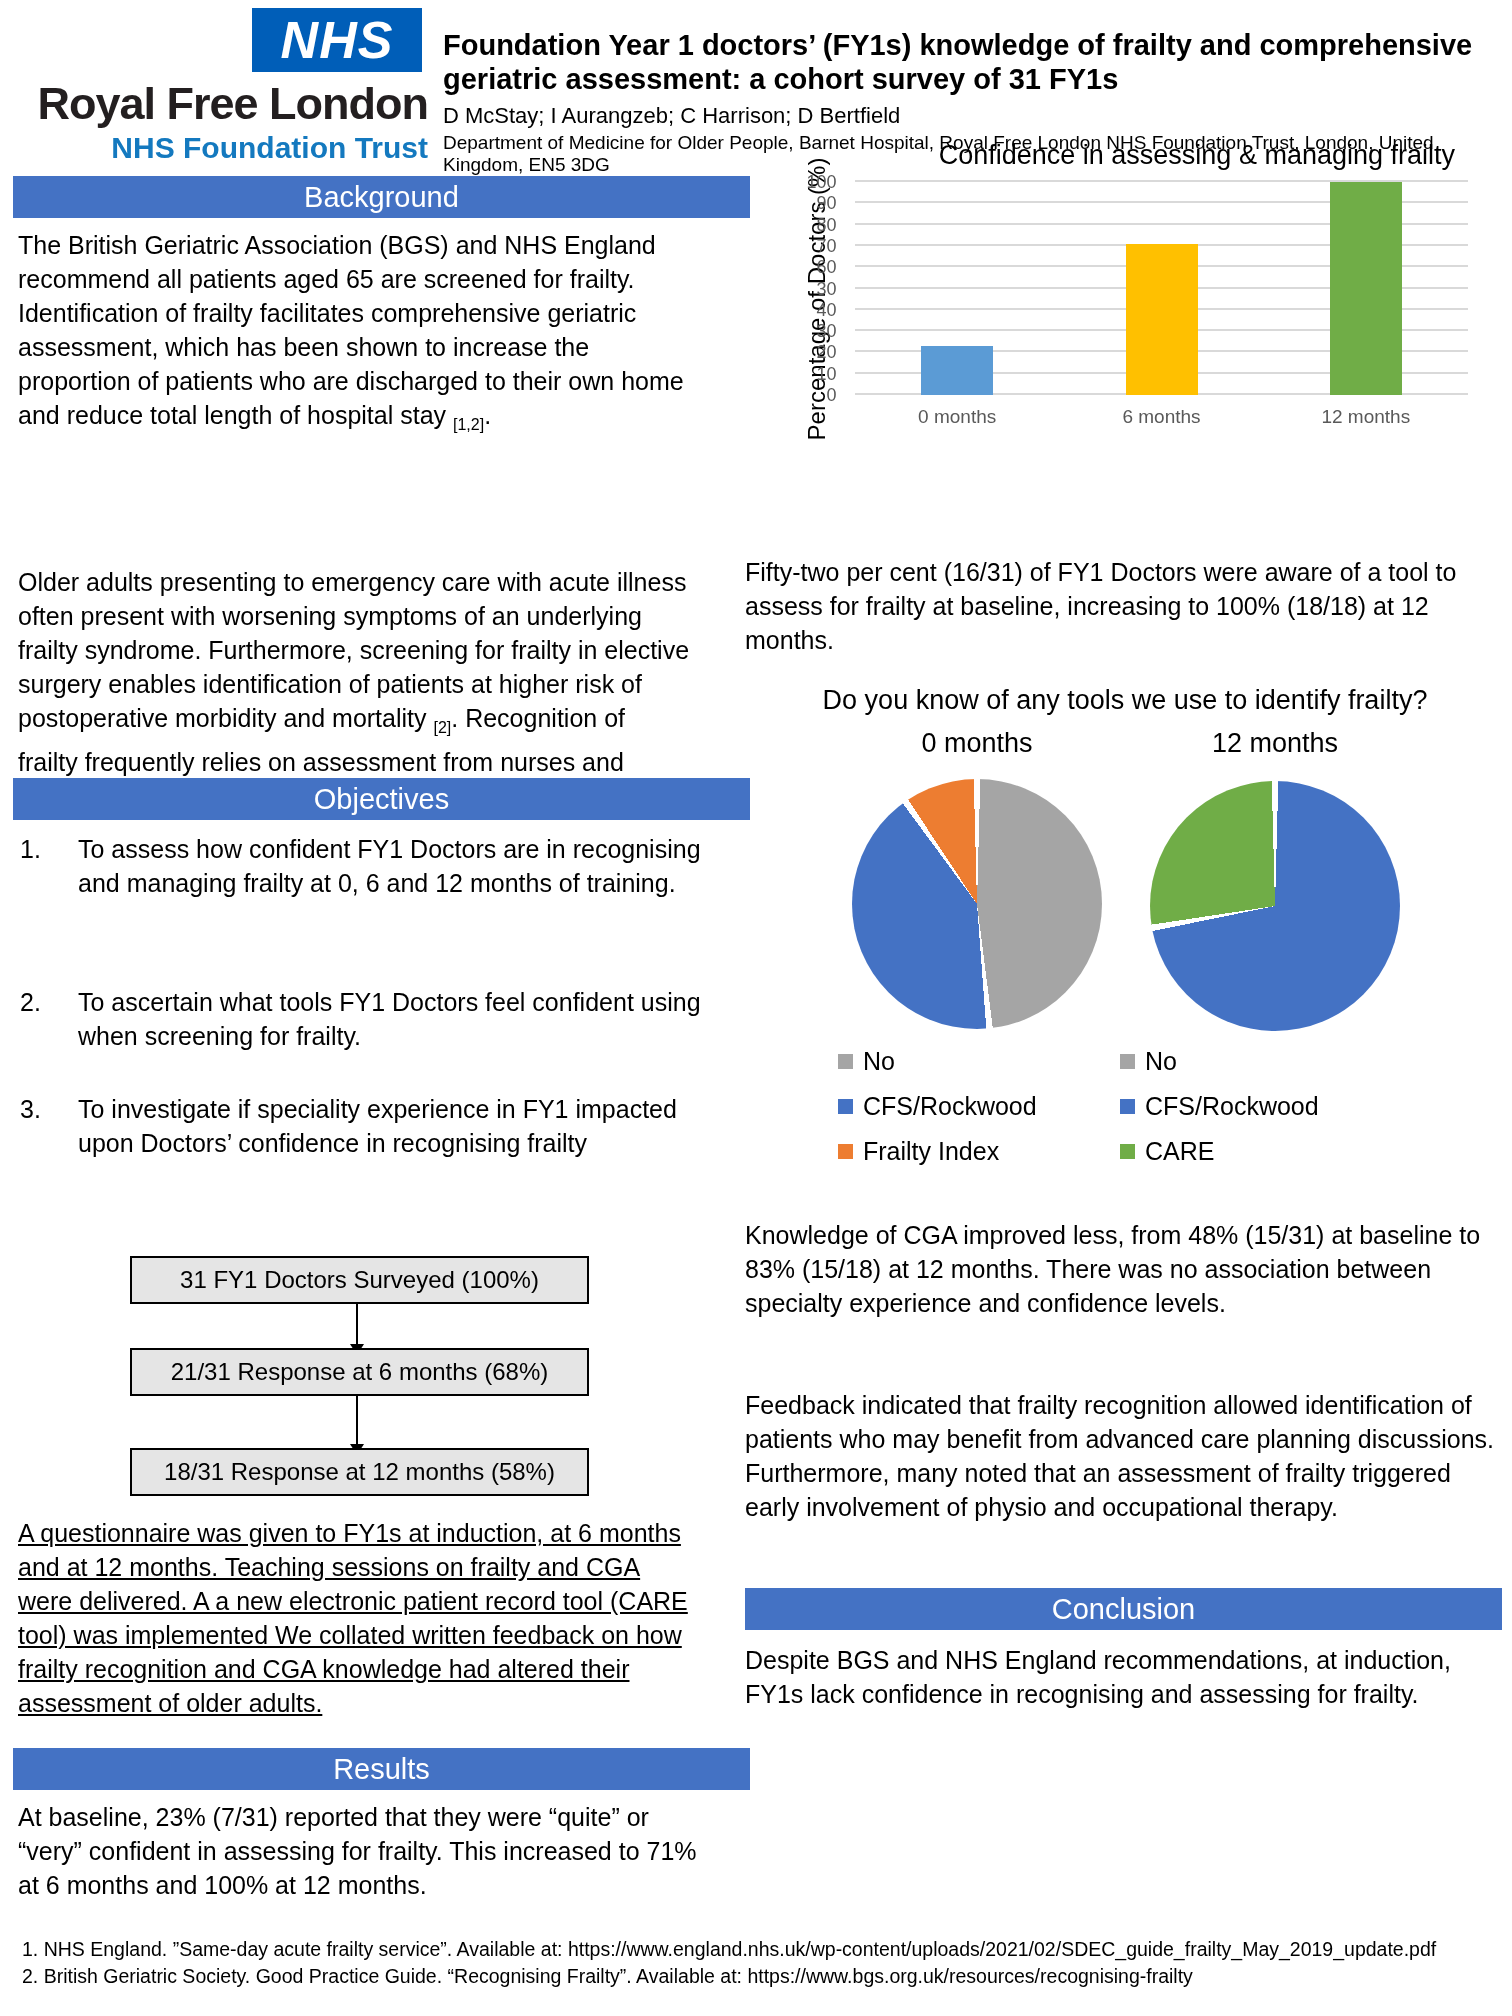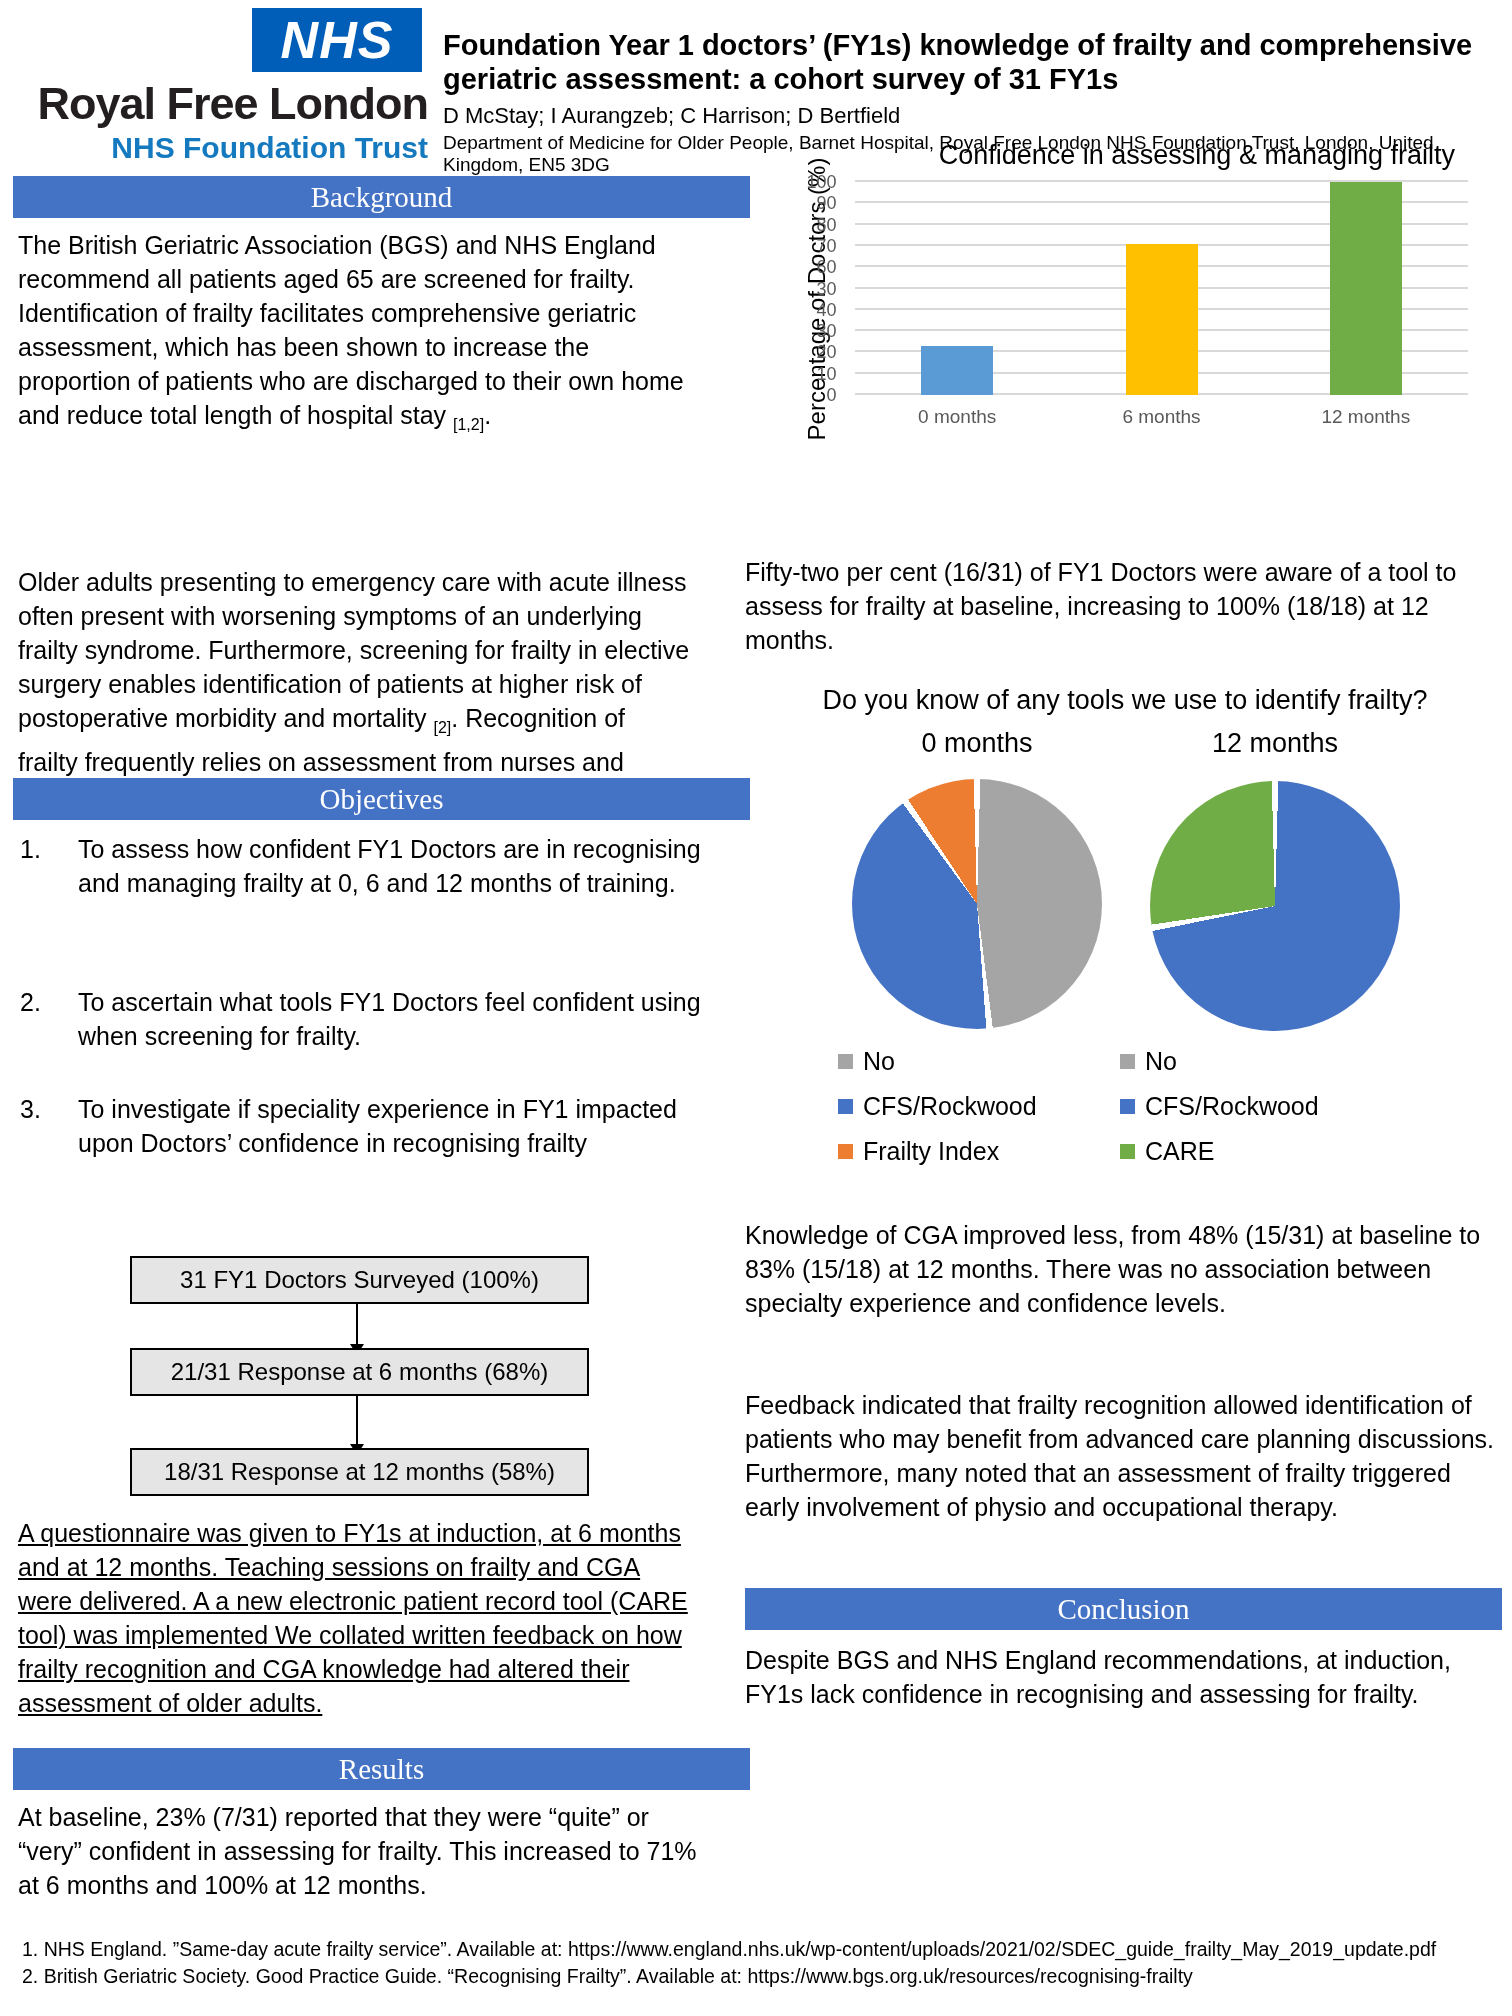--- a/index.html
+++ b/index.html
@@ -14,21 +14,21 @@
   .org-name{position:absolute;left:0;top:78px;width:428px;text-align:right;
     font-size:45px;font-weight:bold;color:#231F20;letter-spacing:-1px;}
   .org-sub{position:absolute;left:0;top:131px;width:428px;text-align:right;
     font-size:30px;font-weight:bold;color:#1479BF;}
   .title-block{position:absolute;left:443px;top:28px;width:1062px;}
   .poster-title{font-size:29px;font-weight:bold;line-height:34px;}
   .poster-authors{font-size:22px;margin-top:7px;}
   .poster-affil{font-size:19px;line-height:22px;margin-top:3px;}
   
   .band{position:absolute;height:42px;background:#4472C4;color:#fff;
-    font-size:29px;text-align:center;line-height:42px;font-family:Liberation Serif, serif;}
+    font-size:29px;text-align:center;line-height:42px;}
   .band-left{left:13px;width:737px;}
   .band-right{left:745px;width:757px;}
   
   .para{position:absolute;font-size:25px;line-height:34px;color:#000;}
   .sub{font-size:16px;vertical-align:sub;}
   .obj-item{position:absolute;font-size:25px;line-height:34px;}
   .obj-num{position:absolute;left:0;top:0;}
   .obj-text{display:block;margin-left:58px;width:640px;}
   
   .flow-box{position:absolute;left:130px;width:455px;height:44px;border:2px solid #000;

